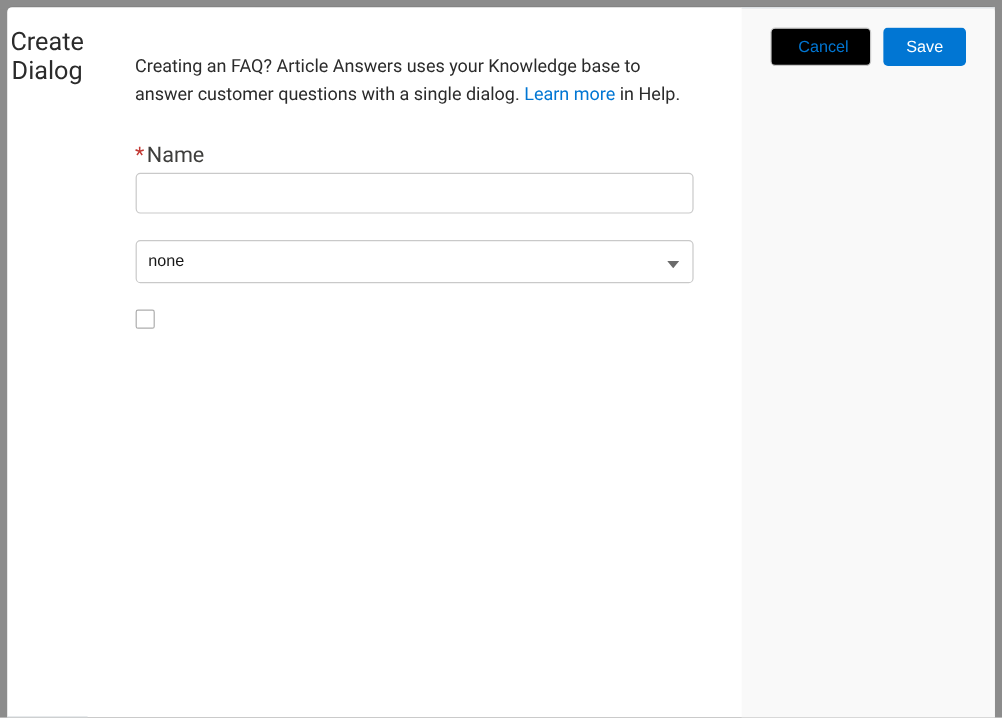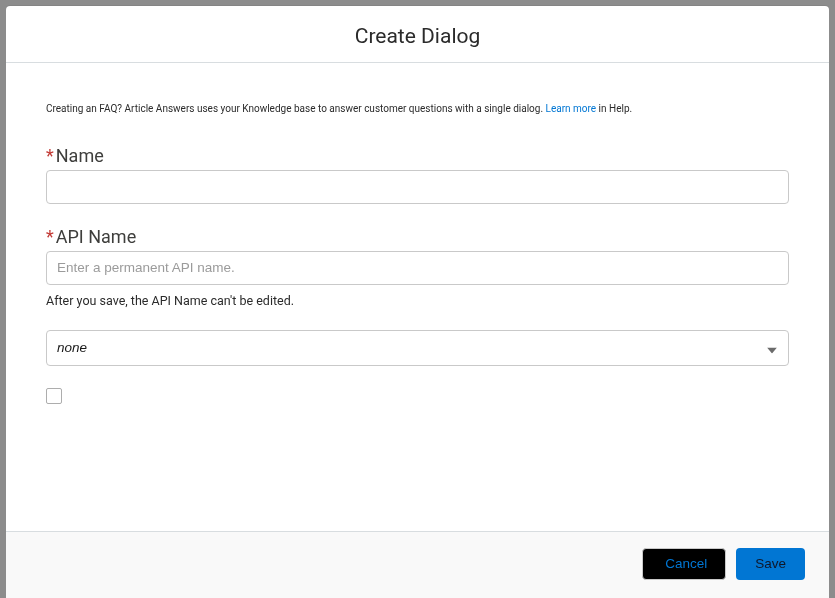--- a/index.html
+++ b/index.html
@@ -15,41 +15,40 @@
   .overlay-top {
     position:absolute; top:0; left:0; right:0; height:8px;
     background: #8c8c8c;
   }
   .modal {
     position:absolute;
     top:6px; left:6px; right:6px; bottom:0;
     background:#ffffff;
     border-radius:4px 4px 0 0;
     display:flex;
-    flex-direction:column;
     box-shadow: 0 -1px 0 rgba(0,0,0,0.05);
   }
   .modal-header {
     text-align:center;
     padding:18px 0 14px 0;
     border-bottom:1px solid #d8dde0;
   }
   .modal-header h1 {
     margin:0;
     font-size:21px;
     font-weight:400;
     color:#2b2b2b;
   }
   .modal-body {
     flex:1 1 auto;
     overflow:auto;
     padding:38px 40px 20px 40px;
   }
   .intro {
-    font-size:10px;
+    font-size:15px;
     color:#2b2b2b;
     line-height:1.55;
     margin:0 0 28px 0;
   }
   .intro a { color:#0176d3; text-decoration:none; cursor:pointer; }
 
   .fld { margin-bottom:22px; }
   .fld-label {
     font-size:18px;
     color:#3e3e3c;
@@ -74,21 +73,20 @@
     margin-top:8px;
   }
   .select-wrap { position:relative; }
   .select {
     height:36px;
     padding-right:52px;
     appearance:none;
     -webkit-appearance:none;
     -moz-appearance:none;
     cursor:pointer;
-    font-style:italic;
   }
   .select-caret {
     position:absolute;
     right:12px; top:50%;
     transform:translateY(-50%);
     pointer-events:none;
     color:#5a5a5a;
   }
   .chk-row {
     display:flex;
@@ -123,21 +121,21 @@
     line-height:30px;
   }
   .btn-secondary {
     background:#000000;
     border:1px solid #c9c9c9;
     color:#0176d3;
     padding-left:22px;
   }
   .btn-primary {
     background:#0176d3;
-    color:#0f172a;
+    color:#ffffff;
   }
   ::placeholder { color:#9b9b9b; }
 </style>
 </head>
 <body>
 
 <div class="overlay-top"></div>
 
 <div class="modal">
 
@@ -151,27 +149,20 @@
       <span>Creating an FAQ? Article Answers uses your Knowledge base to answer customer questions with a single dialog. </span><a>Learn more</a><span> in Help.</span>
     </p>
 
     <div class="fld">
       <label class="fld-label">
         <span class="req">*</span><span>Name</span>
       </label>
       <input type="text" class="text-input" value="" style="">
     </div>
 
-    <div class="fld">
-      <label class="fld-label">
-        <span class="req">*</span><span>API Name</span>
-      </label>
-      <input type="text" class="text-input" placeholder="Enter a permanent API name." style="">
-      <div class="helper">After you save, the API Name can't be edited.</div>
-    </div>
 
 
     <div class="fld">
       <div class="select-wrap">
         <select class="select">
           <option>none</option>
         </select>
         <span class="select-caret">
           <svg width="10" height="6" viewBox="0 0 10 6">
               <path d="M0 0 L5 6 L10 0 Z" fill="#6b6b6b"></path>

